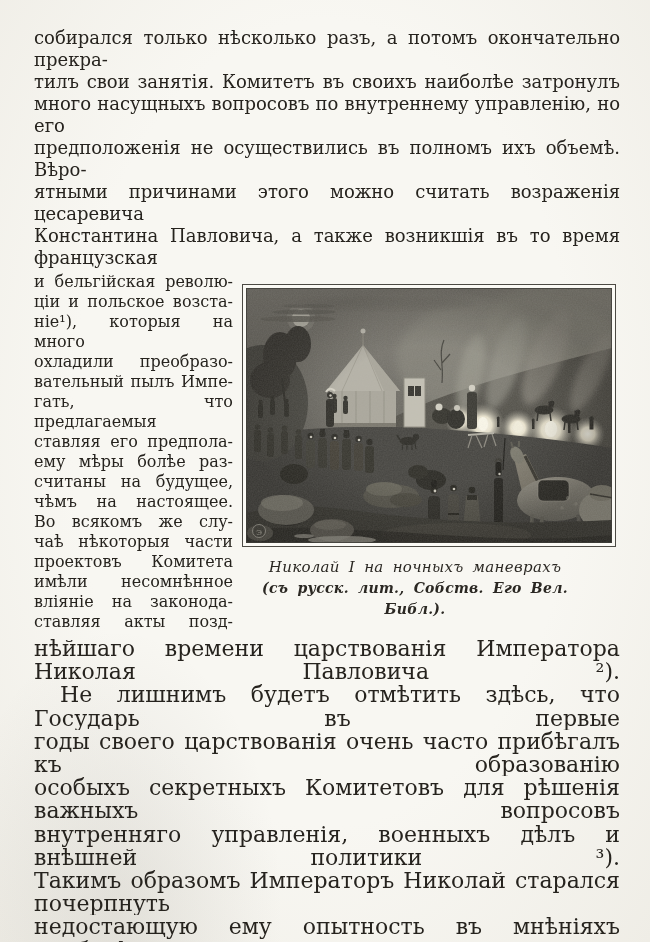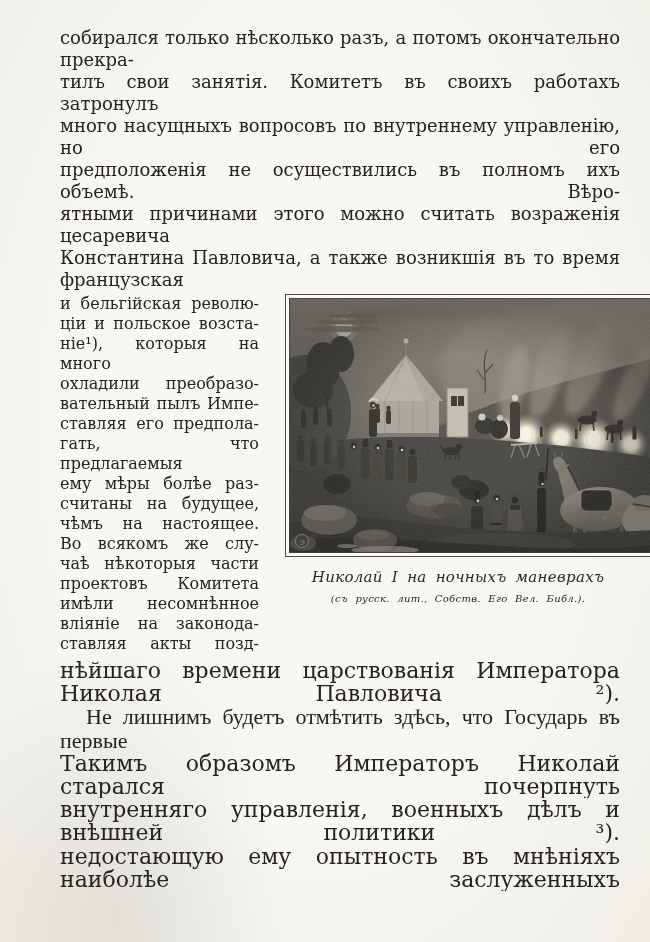--- a/index.html
+++ b/index.html
@@ -1,78 +1,78 @@
 <!DOCTYPE html>
 <html><head>
 <meta charset="utf-8">
 <style>
   html,body { margin:0; padding:0; background:#dddad3; }
   .page {
     position:relative;
     width:650px; height:942px;
     margin:0 auto;
     box-sizing:border-box;
-    padding:27px 30px 0 60px;
+    padding:27px 30px 0 34px;
     background:
       radial-gradient(ellipse at 18% 97%, rgba(120,115,105,0.14), rgba(0,0,0,0) 22%),
       radial-gradient(ellipse at 50% 45%, #f8f7f2 55%, #efede6 100%);
     background-color:#f6f4ef;
     color:#26231e;
     font-family:"DejaVu Serif","Liberation Serif",serif;
     overflow:hidden;
   }
   .line {
     text-align:justify;
     text-align-last:justify;
     overflow:hidden;
   }
-  .line.indent{ text-indent:26px;font-family:Liberation Serif, serif; }
+  .line.indent{ text-indent:26px; }
   .para1 .line { font-size:18px; line-height:22px; }
-  .wrap-row { display:flex; margin-top:3px; }
+  .wrap-row { display:flex; margin-top:3px;align-items:center; }
   .left-col { width:199px; flex:0 0 auto; }
   .left-col .line { font-size:16px; line-height:20px; }
-  .fig-col { margin-left:26px; width:346px; }
+  .fig-col { margin-left:9px; width:346px; }
   figure { margin:0; }
   .fig-frame {
     box-sizing:border-box;
     width:374px;
     border:1px solid #4c4a44;
     padding:3px;
     background:#fbfaf5;
   }
   .fig-frame svg { display:block; }
   figcaption { margin-top:9px; font-style:italic; text-align:center; color:#2b2823; }
   .cap1 { font-size:15px; line-height:22px; word-spacing:4px; letter-spacing:0.3px; }
-  .cap2 { font-size:10px; line-height:21px; word-spacing:4px; letter-spacing:0.3px; }
+  .cap2 { font-size:14px; line-height:21px; word-spacing:4px; letter-spacing:0.3px;font-weight:bold; }
   .para2 { margin-top:5px; }
   .para2 .line { font-size:22px; line-height:23.2px; }
 </style>
 </head>
 <body>
 
 <div class="page">
 
   <div class="para1">
       <div class="line">собирался только нѣсколько разъ, а потомъ окончательно прекра-</div>
-      <div class="line">тилъ свои занятія. Комитетъ въ своихъ работахъ затронулъ</div>
+      <div class="line">тилъ свои занятія. Комитетъ въ своихъ наиболѣе затронулъ</div>
       <div class="line">много насущныхъ вопросовъ по внутреннему управленію, но его</div>
       <div class="line">предположенія не осуществились въ полномъ ихъ объемѣ. Вѣро-</div>
       <div class="line">ятными причинами этого можно считать возраженія цесаревича</div>
       <div class="line">Константина Павловича, а также возникшія въ то время французская</div>
     </div>
 
   <div class="wrap-row">
     <div class="left-col">
         <div class="line">и бельгійская револю-</div>
         <div class="line">ціи и польское возста-</div>
         <div class="line">ніе¹), которыя на много</div>
         <div class="line">охладили преобразо-</div>
         <div class="line">вательный пылъ Импе-</div>
+        <div class="line">гать, что предлагаемыя</div>
         <div class="line">ставляя его предпола-</div>
-        <div class="line">гать, что предлагаемыя</div>
         <div class="line">ему мѣры болѣе раз-</div>
         <div class="line">считаны на будущее,</div>
         <div class="line">чѣмъ на настоящее.</div>
         <div class="line">Во всякомъ же слу-</div>
         <div class="line">чаѣ нѣкоторыя части</div>
         <div class="line">проектовъ Комитета</div>
         <div class="line">имѣли несомнѣнное</div>
         <div class="line">вліяніе на законода-</div>
         <div class="line">ставляя акты позд-</div>
       </div>
@@ -369,18 +369,20 @@
       <figcaption>
         <div class="cap1">Николай I на ночныхъ маневрахъ</div>
         <div class="cap2">(съ русск. лит., Собств. Его Вел. Библ.).</div>
       </figcaption>
     </figure>
   </div>
 
   <div class="para2">
       <div class="line">нѣйшаго времени царствованія Императора Николая Павловича ²).</div>
       <div class="line indent">Не лишнимъ будетъ отмѣтить здѣсь, что Государь въ первые</div>
+      <div class="line">годы своего царствованія очень часто прибѣгалъ къ образованію</div>
+      <div class="line">особыхъ секретныхъ Комитетовъ для рѣшенія важныхъ вопросовъ</div>
+      <div class="line">внутренняго управленія, военныхъ дѣлъ и внѣшней политики ³).</div>
       <div class="line">Такимъ образомъ Императоръ Николай старался почерпнуть</div>
-      <div class="line">внутренняго управленія, военныхъ дѣлъ и внѣшней политики ³).</div>
       <div class="line">недостающую ему опытность въ мнѣніяхъ наиболѣе заслуженныхъ</div>
     </div>
 
 </div>
 
 </body></html>

